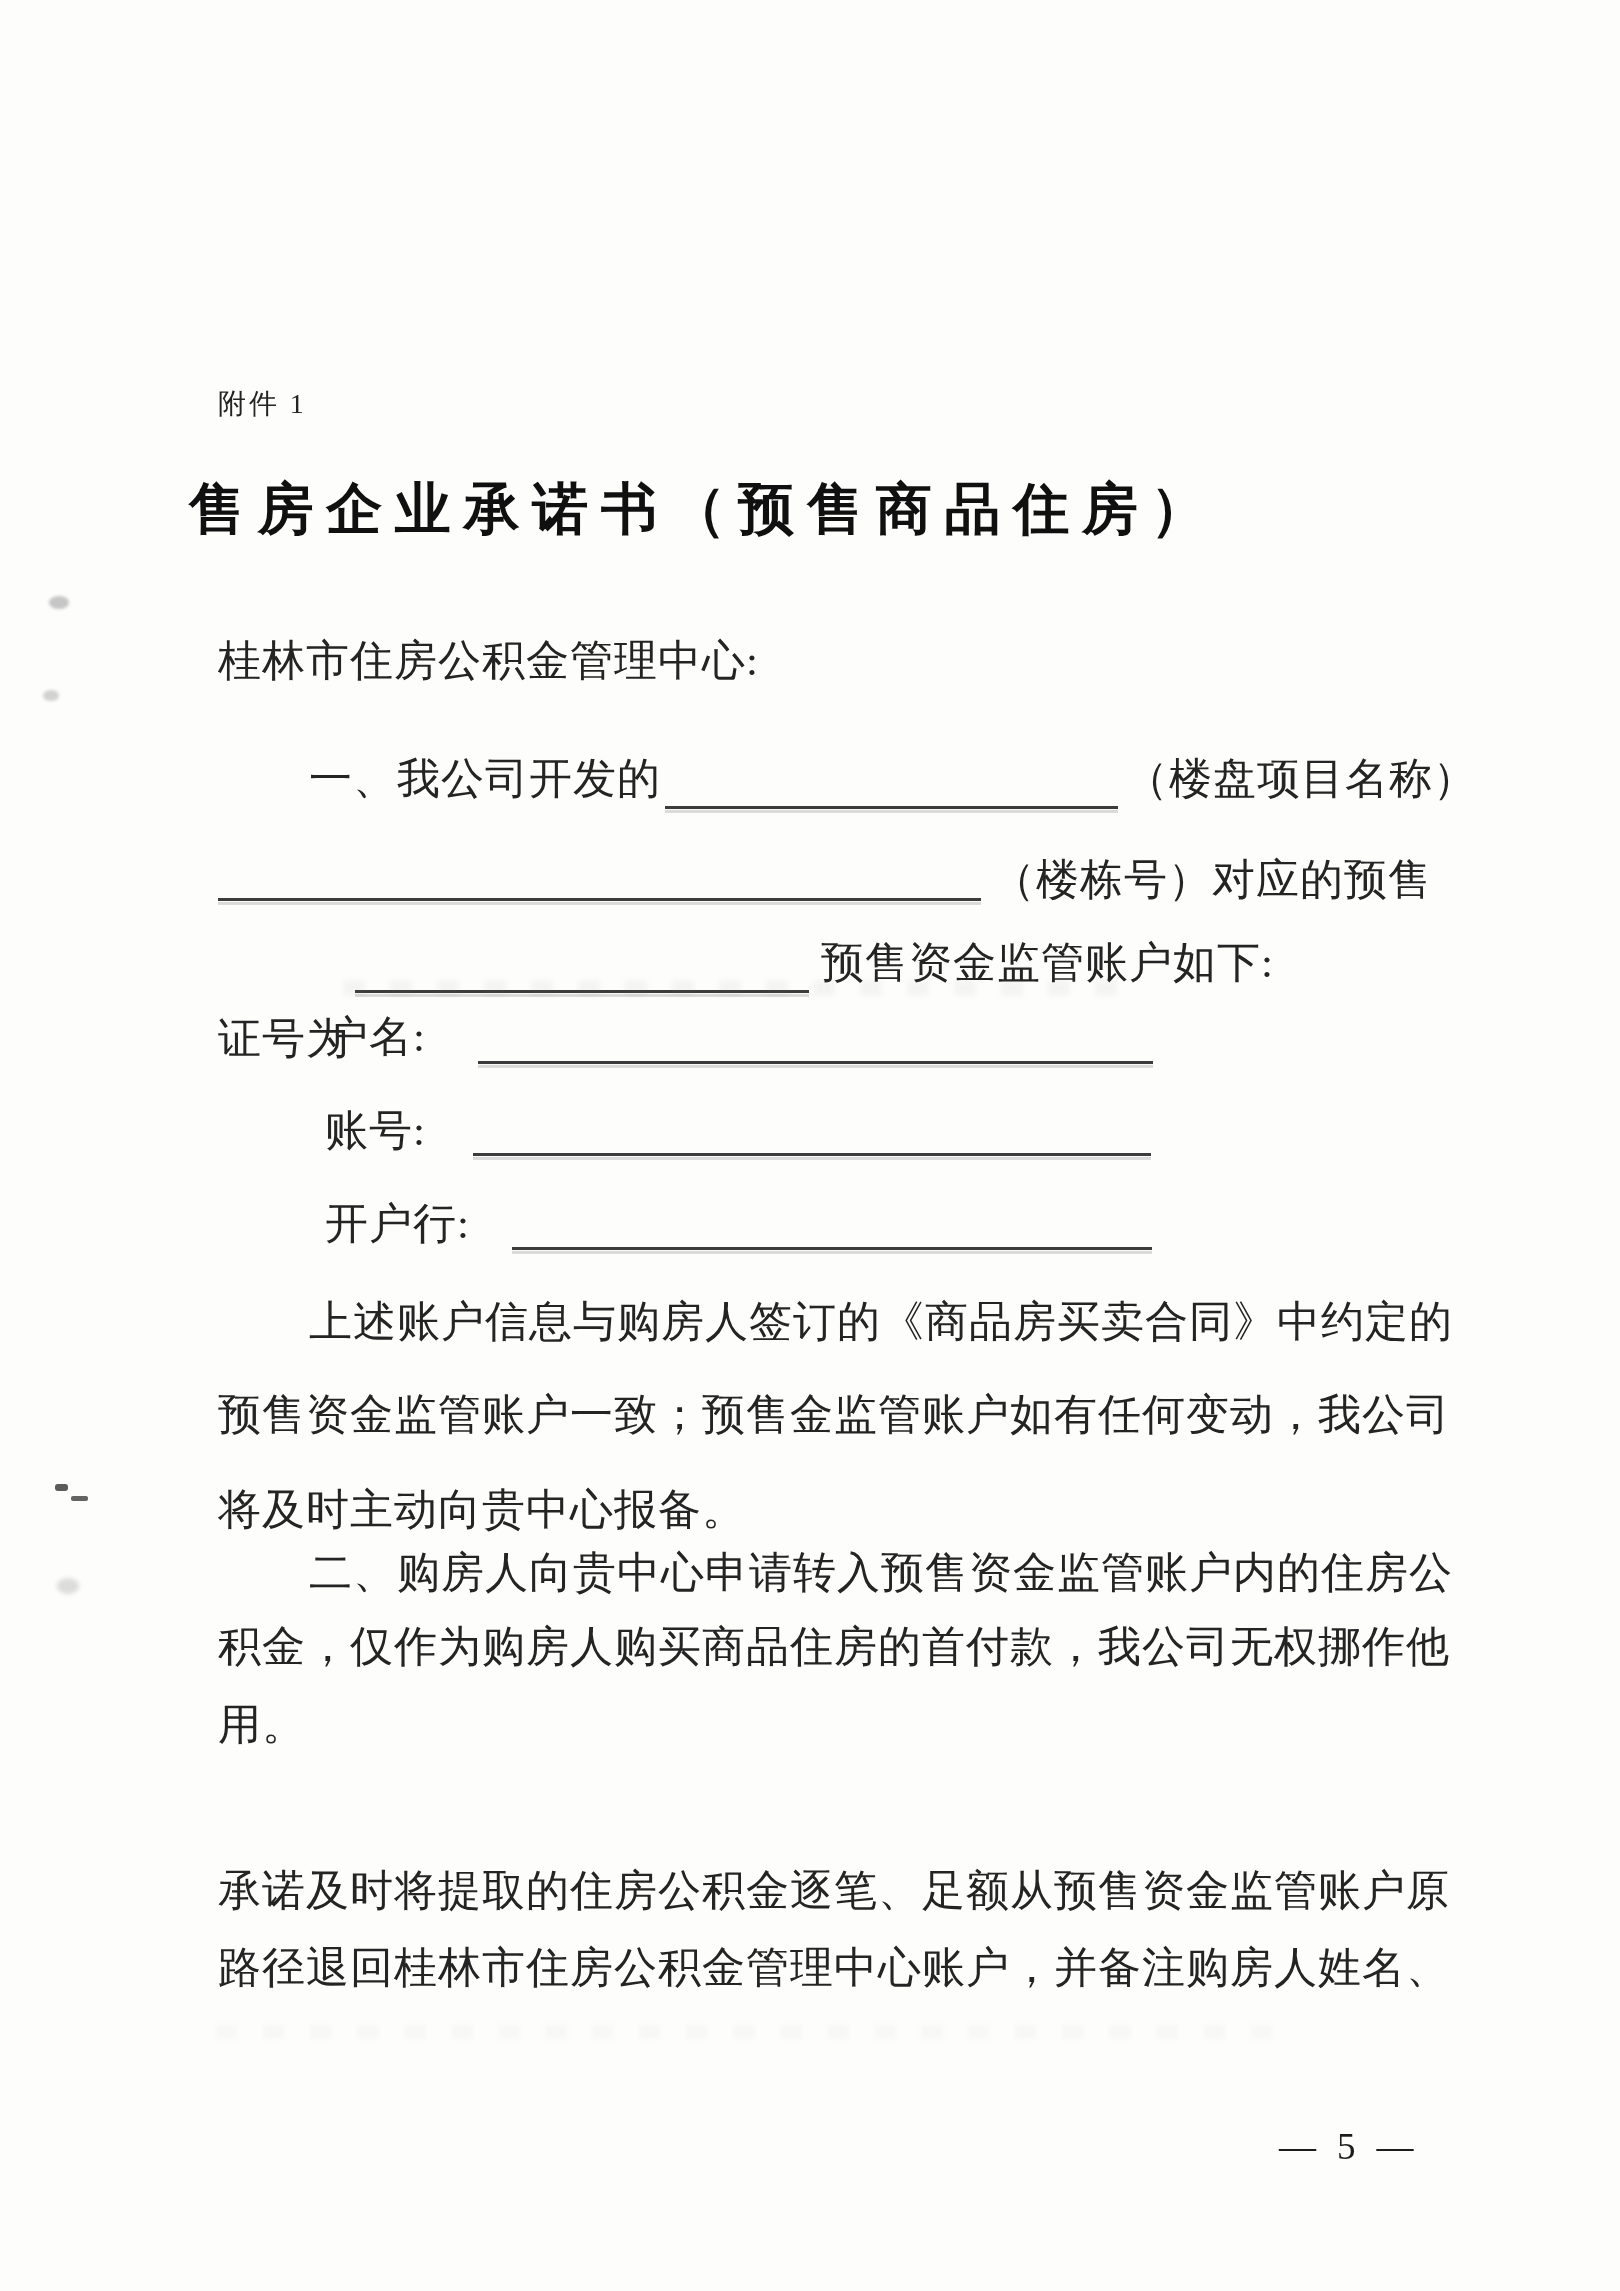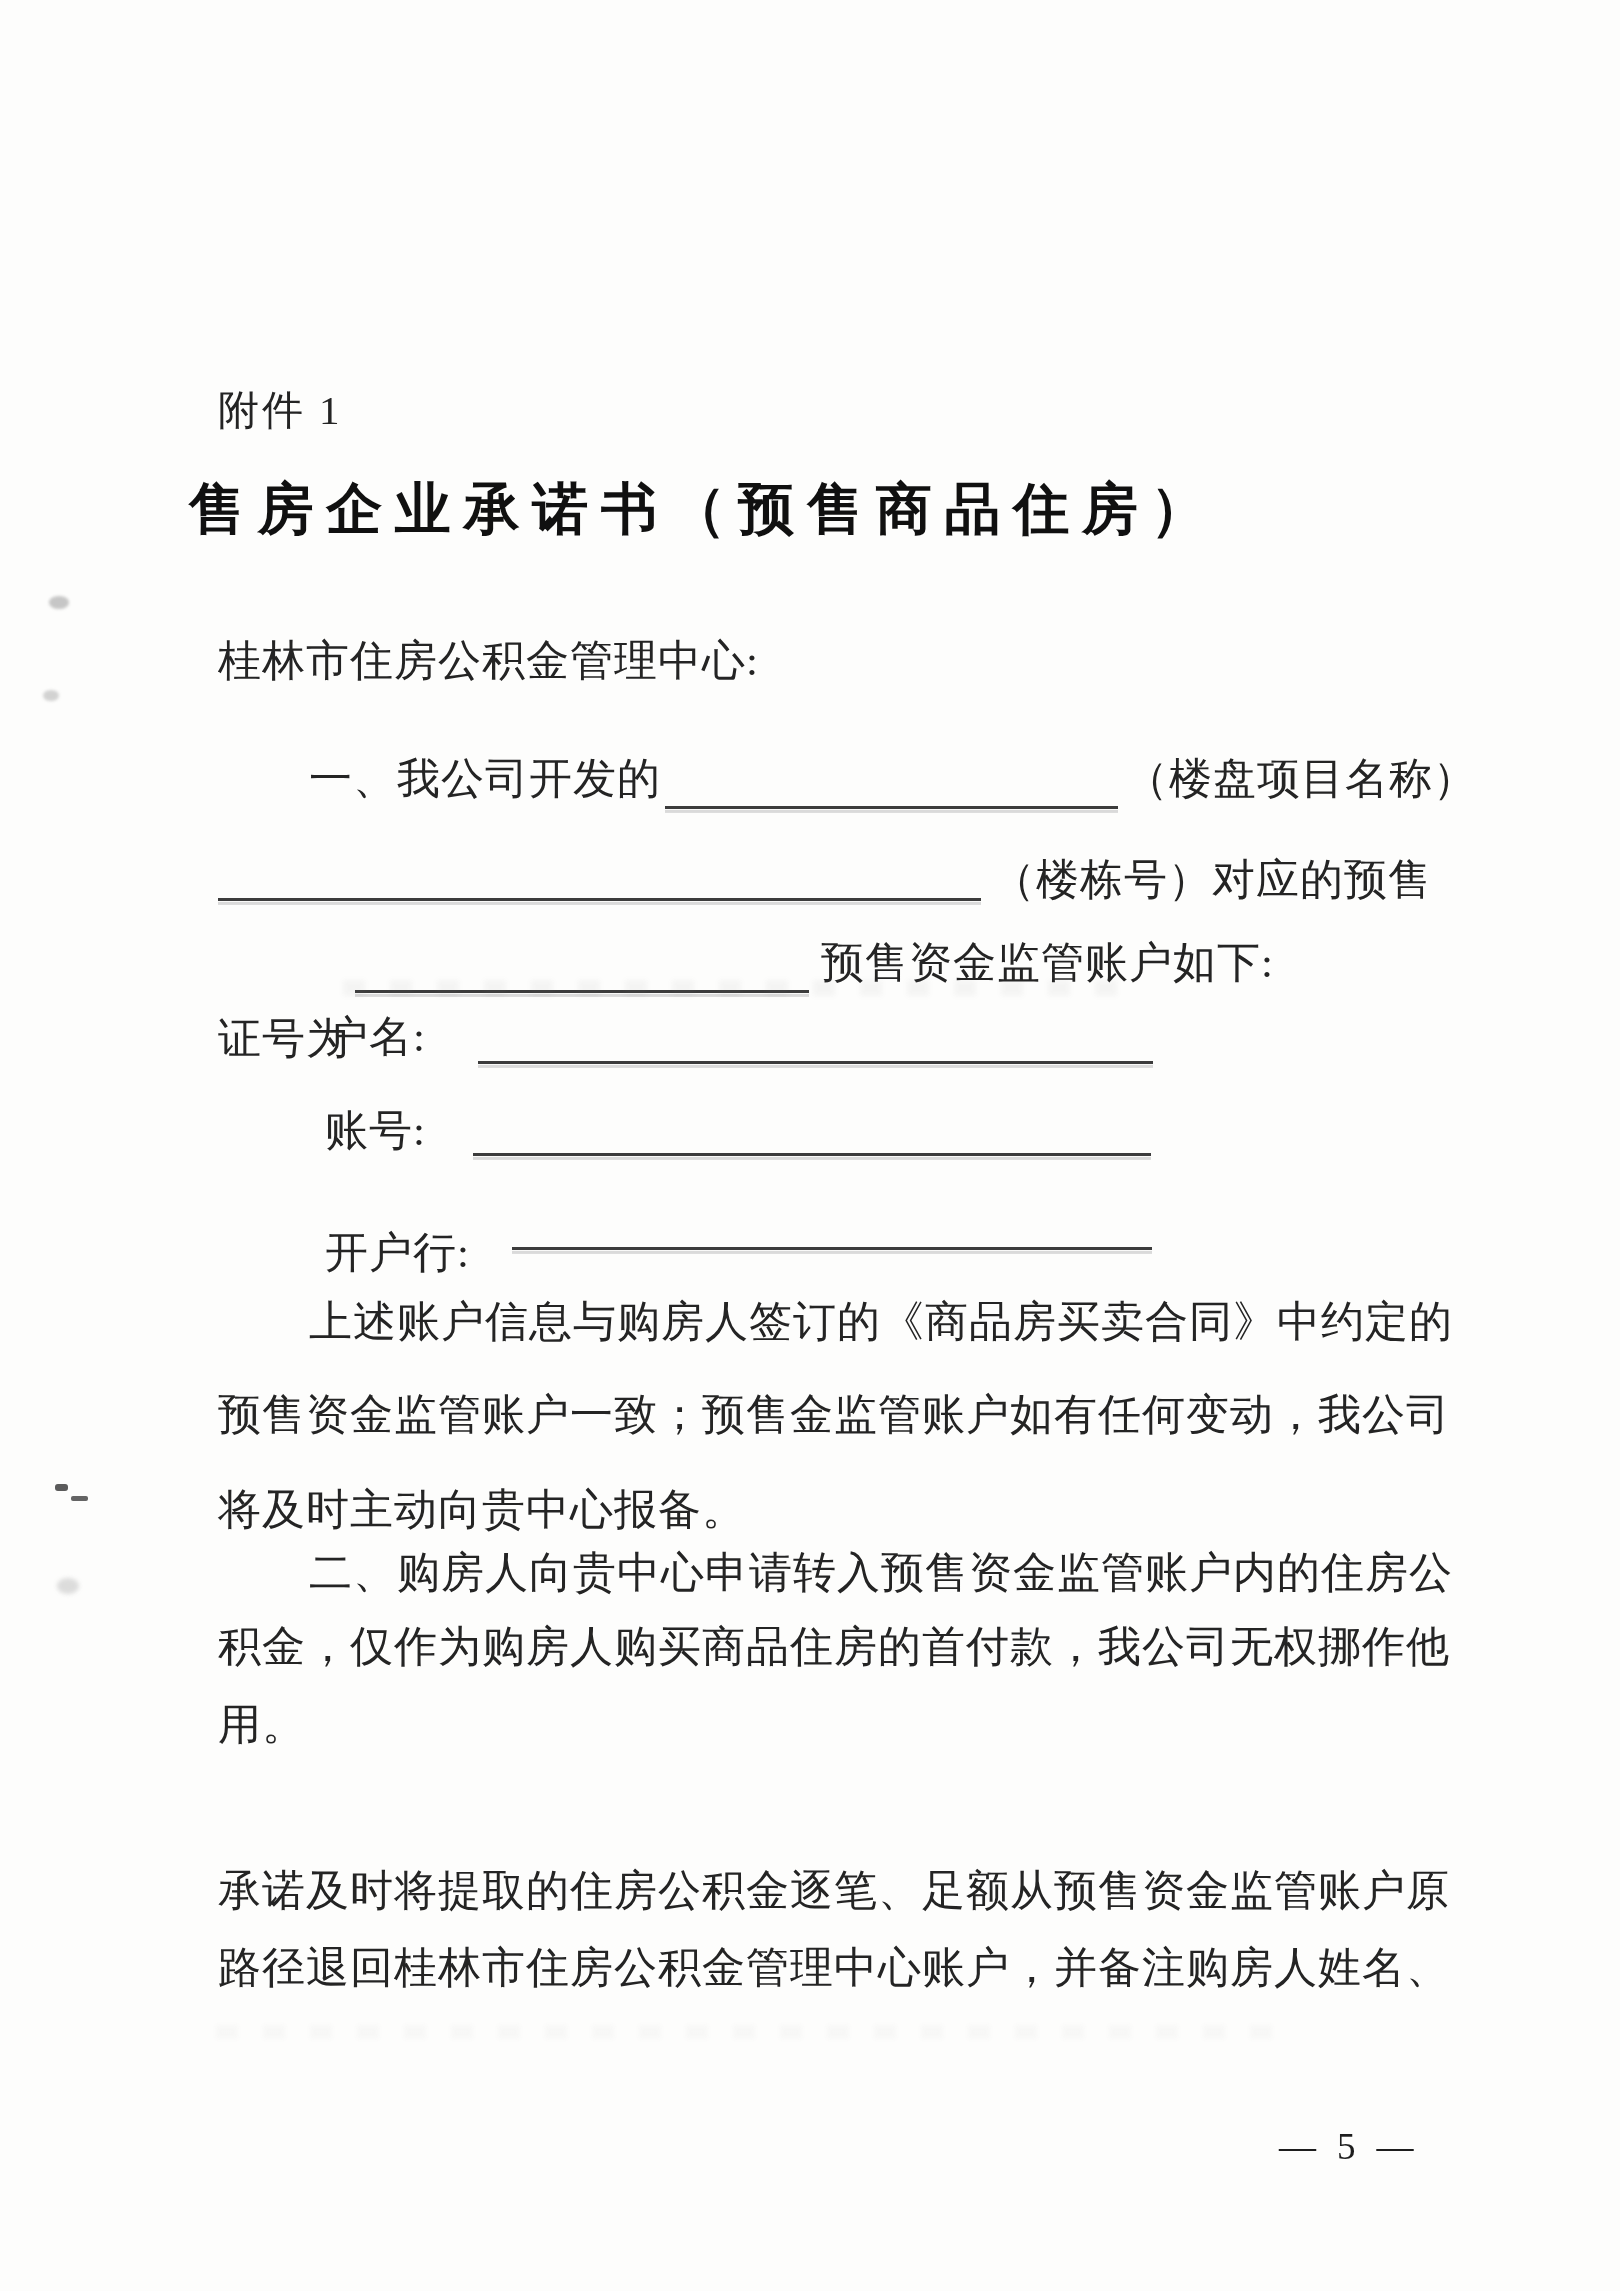--- a/index.html
+++ b/index.html
@@ -19,21 +19,21 @@
   }
   .txt {
     position: absolute;
     white-space: nowrap;
     font-size: 43px;
     line-height: 1;
     letter-spacing: 1px;
     color: #242424;
   }
   .attach {
-    font-size: 41px;
+    font-size: 28px;
     letter-spacing: 2.9px;
   }
   .doc-title {
     position: absolute;
     left: 0;
     width: 1408px;
     text-align: center;
     font-size: 56px;
     font-weight: 700;
     letter-spacing: 12.7px;
@@ -88,21 +88,21 @@
   <div class="txt" style="left:218px; top:993px;margin-top:24px;">证号为</div>
   <div class="blank" style="left:355px; top:990px; width:454px;"></div>
   <div class="txt" style="left:821px; top:941px;">预售资金监管账户如下:</div>
 
   <div class="txt" style="left:325px; top:1015px;">户名:</div>
   <div class="blank" style="left:478px; top:1061px; width:675px;"></div>
 
   <div class="txt" style="left:325px; top:1109px;">账号:</div>
   <div class="blank" style="left:473px; top:1153px; width:678px;"></div>
 
-  <div class="txt" style="left:325px; top:1202px;margin-top:29px;">开户行:</div>
+  <div class="txt" style="left:325px; top:1202px;">开户行:</div>
   <div class="blank" style="left:512px; top:1247px; width:640px;"></div>
 
   <div class="txt" style="left:218px; top:1393px;">预售资金监管账户一致；预售金监管账户如有任何变动，我公司</div>
   <div class="txt" style="left:309px; top:1300px;">上述账户信息与购房人签订的《商品房买卖合同》中约定的</div>
   <div class="txt" style="left:218px; top:1468px;margin-top:20px;">将及时主动向贵中心报备。</div>
 
   <div class="txt" style="left:309px; top:1551px;">二、购房人向贵中心申请转入预售资金监管账户内的住房公</div>
   <div class="txt" style="left:218px; top:1625px;">积金，仅作为购房人购买商品住房的首付款，我公司无权挪作他</div>
   <div class="txt" style="left:218px; top:1703px;">用。</div>
 

